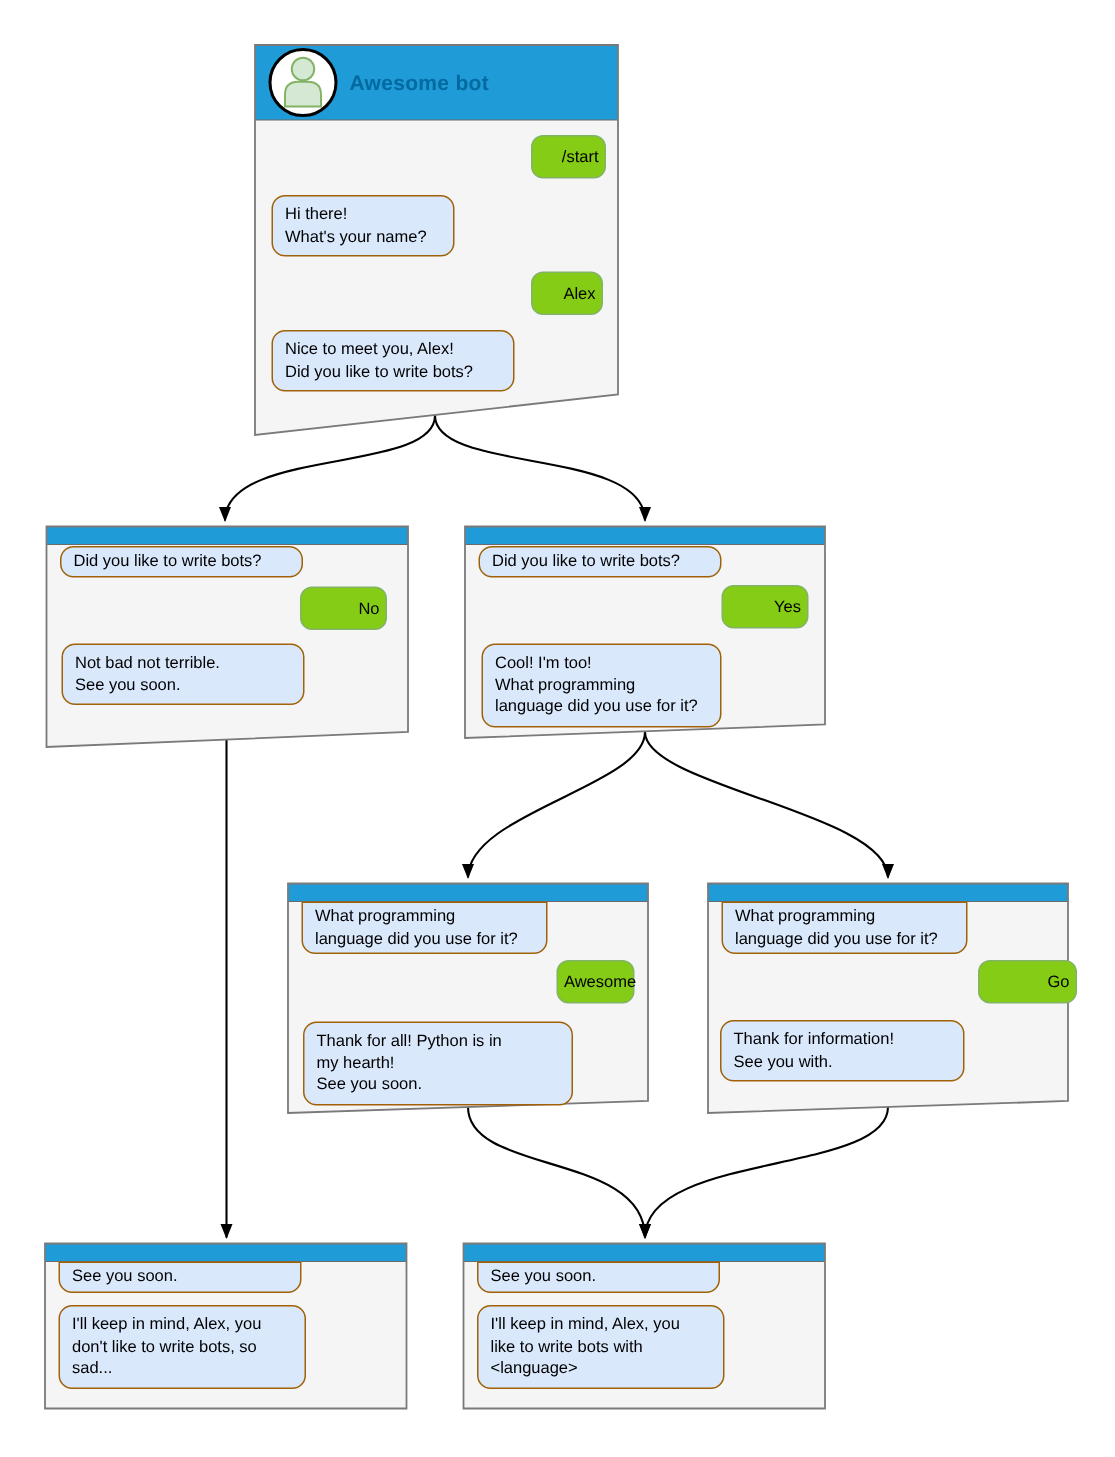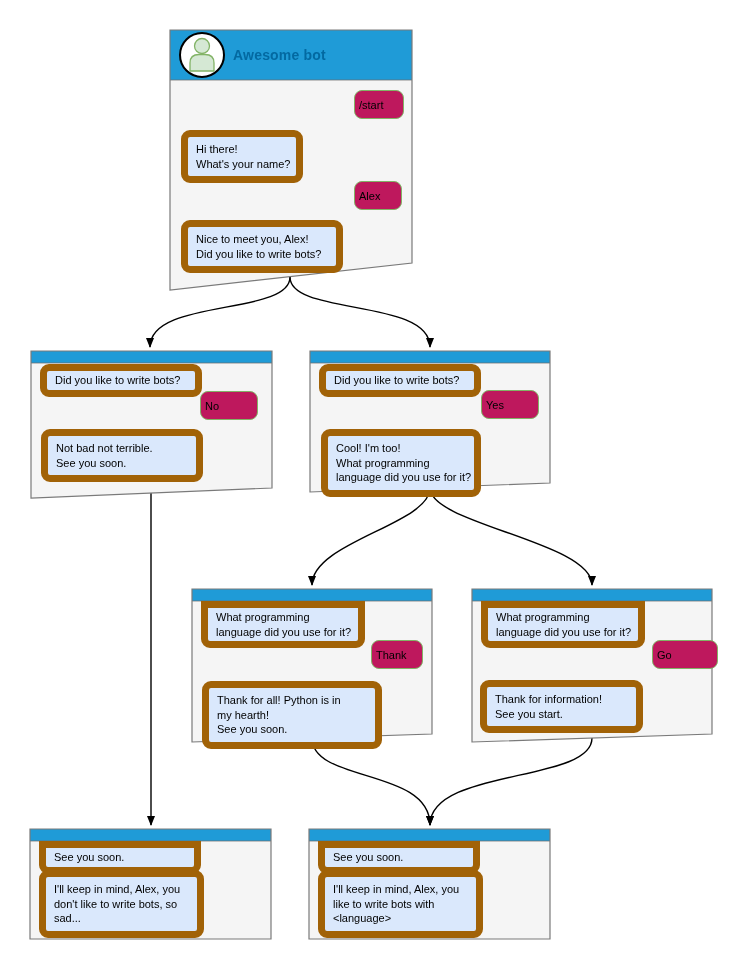--- a/index.html
+++ b/index.html
@@ -12,23 +12,23 @@
   }
   #shape-layer { position:absolute; left:0; top:0; width:743px; height:971px; }
   .window-title {
     position:absolute; color:#0369a1; font-weight:bold; font-size:14px;
     letter-spacing:0.2px;
   }
   .bubble {
     position:absolute; white-space:pre; font-size:11px; line-height:14.5px;
     border-radius:9px; box-sizing:border-box;
   }
-  .bot  { background:#dae8fc; border:7px solid #a16207; padding:5px 8px; }
+  .bot  { background:#dae8fc; border:1px solid #a16207; padding:5px 8px; }
   .user {
-    background:#be185d; border:1px solid #82b366; text-align:left;
+    background:#84cc16; border:1px solid #82b366; text-align:right;
     height:29px; padding:7px 4px 0; border-radius:8px;
   }
   .slim { padding:2px 8px; }
   .clip-top { border-radius:0 0 9px 9px; }
 </style>
 </head>
 <body>
 
 <div id="canvas">
 
@@ -117,30 +117,30 @@
 See you soon.</div>
 
   <div class="bubble bot slim" style="left:319px;top:364px;width:162px">Did you like to write bots?</div>
   <div class="bubble user" style="left:481px;top:390px;width:58px">Yes</div>
   <div class="bubble bot" style="left:321px;top:429px;width:160px">Cool! I'm too!
 What programming
 language did you use for it?</div>
 
   <div class="bubble bot slim clip-top" style="left:201px;top:601px;width:164px">What programming
 language did you use for it?</div>
-  <div class="bubble user" style="left:371px;top:640px;width:52px">Thank</div>
+  <div class="bubble user" style="left:371px;top:640px;width:52px">Awesome</div>
   <div class="bubble bot" style="left:202px;top:681px;width:180px">Thank for all! Python is in
 my hearth!
 See you soon.</div>
 
   <div class="bubble bot slim clip-top" style="left:481px;top:601px;width:164px">What programming
 language did you use for it?</div>
   <div class="bubble user" style="left:652px;top:640px;width:66px">Go</div>
   <div class="bubble bot" style="left:480px;top:680px;width:163px">Thank for information!
-See you start.</div>
+See you with.</div>
 
   <div class="bubble bot slim clip-top" style="left:39px;top:841px;width:162px">See you soon.</div>
   <div class="bubble bot" style="left:39px;top:870px;width:165px">I'll keep in mind, Alex, you
 don't like to write bots, so
 sad...</div>
 
   <div class="bubble bot slim clip-top" style="left:318px;top:841px;width:162px">See you soon.</div>
   <div class="bubble bot" style="left:318px;top:870px;width:165px">I'll keep in mind, Alex, you
 like to write bots with
 &lt;language&gt;</div>

